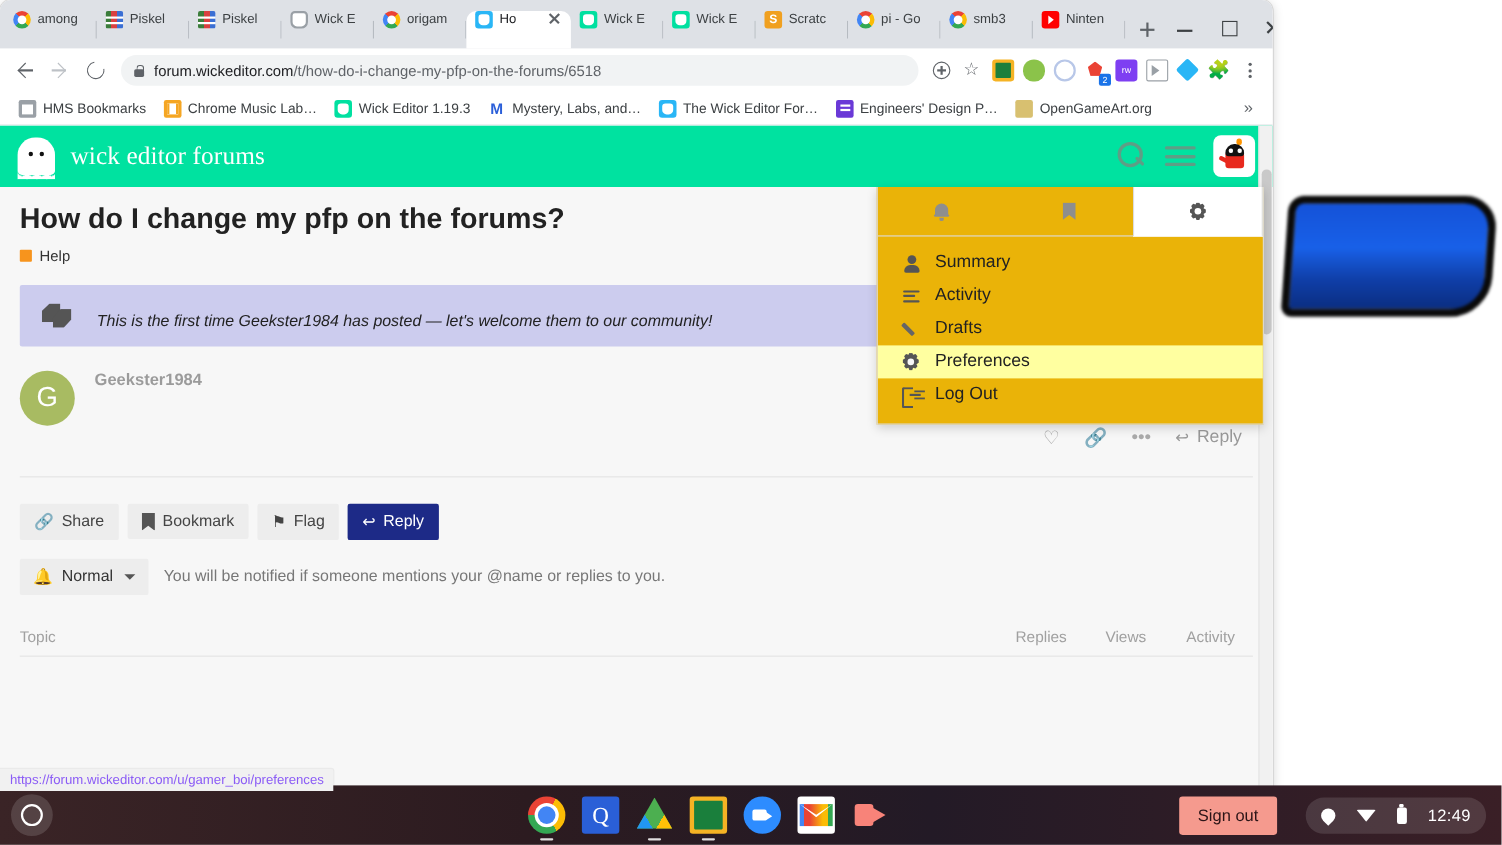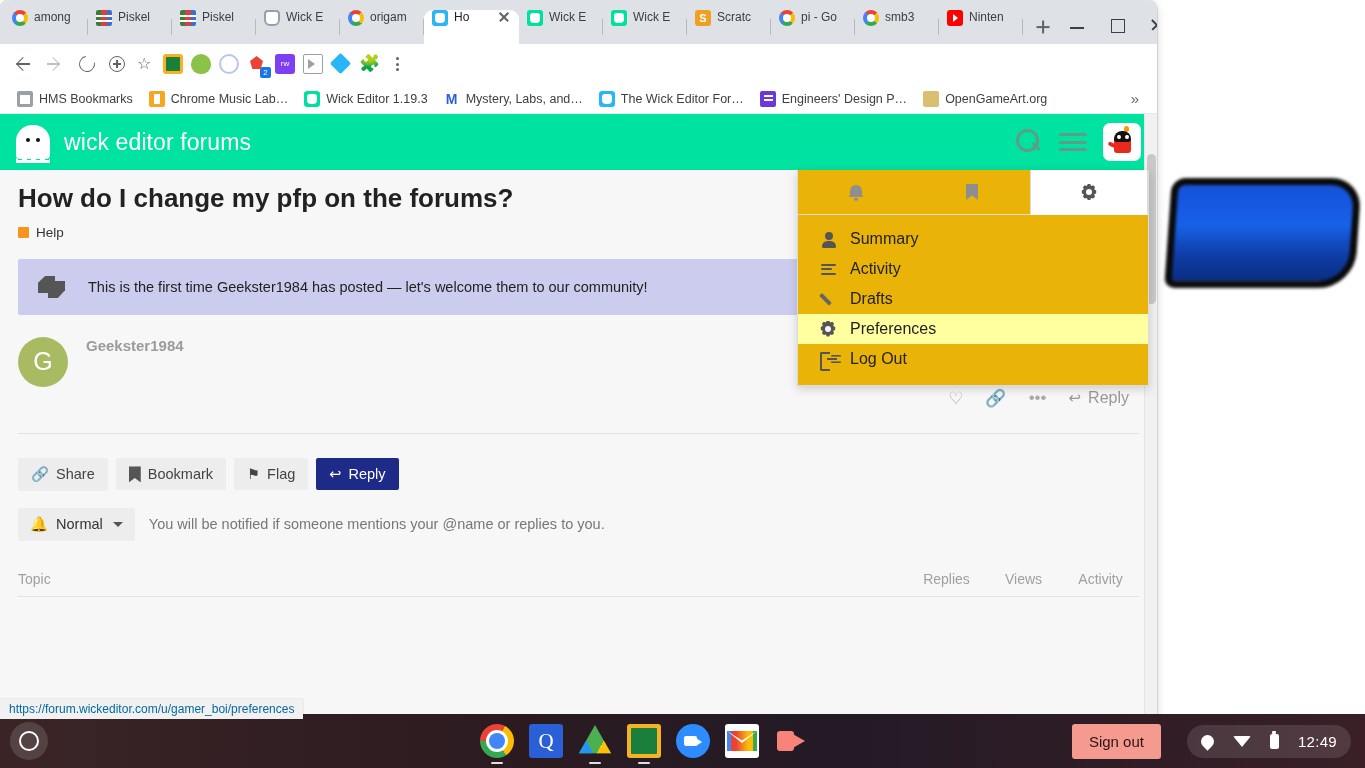--- a/index.html
+++ b/index.html
@@ -251,21 +251,21 @@
     background:#f1f1f1; border-left:1px solid #e4e4e4;
   }
   #scroll-thumb {
     position:absolute; left:2px; top:40px; width:9px; height:150px;
     background:#c9c9c9; border-radius:5px;
   }
 
   
   #forum-header {
     height:56px; background:#00e2a0; display:flex; align-items:center;
-    padding:0 16px; position:relative;
+    padding:0 16px; position:relative;font-family:Liberation Serif, serif;
   }
   #brand { display:flex; align-items:center; gap:14px; }
   #ghost {
     width:34px; height:34px; background:#fff; border-radius:16px 16px 4px 4px;
     position:relative;
   }
   #ghost::after {
     content:""; position:absolute; left:0; right:0; bottom:-4px; height:7px;
     background:
       radial-gradient(circle at 4px 0, transparent 4px, #fff 4px) 0 0/9px 7px repeat-x;
@@ -310,22 +310,22 @@
     border-radius:4px; transform:rotate(25deg);
   }
 
   
   #content { padding:14px 18px 0 18px; position:relative; }
   #topic-title { font-size:26px; font-weight:bold; color:#222; line-height:1.15; }
   #category { display:flex; align-items:center; gap:7px; margin-top:11px; font-size:13.5px; color:#333; }
   #cat-swatch { width:11px; height:11px; background:#f7941d; border-radius:1px; }
 
   #welcome-banner {
-    margin-top:19px; background:#ccccee; display:flex; align-items:center;
-    gap:20px; padding:15px 20px; border-radius:2px;
+    margin-top:19px; background:#ccccee; display:flex; align-items:flex-end;
+    gap:20px; padding:15px 20px; border-radius:2px;font-style:italic;
   }
   #welcome-icon { width:30px; height:26px; flex:0 0 30px; position:relative; }
   #welcome-icon::before {
     content:""; position:absolute; left:0; top:2px; width:17px; height:17px;
     background:#555; clip-path: polygon(0 40%,42% 0,100% 0,100% 55%,58% 100%,0 100%);
   }
   #welcome-icon::after {
     content:""; position:absolute; left:10px; top:7px; width:17px; height:17px;
     background:#555; clip-path: polygon(0 45%,42% 0,100% 0,100% 55%,58% 100%,0 100%);
   }
@@ -446,21 +446,21 @@
   }
   .umi-logout::after {
     content:""; position:absolute; left:7px; top:7px; width:10px; height:2.4px; background:#555;
     box-shadow: 4px -3.2px 0 -0.2px #555, 4px 3.2px 0 -0.2px #555;
   }
 
   
   #status-bar {
     position:absolute; left:0; bottom:0; background:#f1f1f1;
     border-top-right-radius:2px;
-    padding:3px 9px; font-size:12px; color:#0369a1; z-index:50;
+    padding:3px 9px; font-size:12px; color:#8b5cf6; z-index:50;
     box-shadow:0 0 0 1px rgba(0,0,0,.05);
   }
 
   
   #shelf {
     position:absolute; left:0; bottom:0; width:1365px; height:54px;
     background:linear-gradient(90deg,#3a2426 0%,#2c1b20 35%,#231a26 62%,#3a1f26 100%);
     display:flex; align-items:center; padding:0 10px; gap:14px;
   }
   #launcher {
@@ -642,20 +642,24 @@
     </div>
   </div>
 
   <div id="toolbar">
     <div class="nav-btn arrow-l"></div>
     <div class="nav-btn arrow-r"></div>
     <div class="nav-btn">
         <span class="reload-ico"></span>
       </div>
 
+    <div id="omnibox">
+      <span class="lock-ico"></span>
+      <span id="url"><b>forum.wickeditor.com</b><span>/t/how-do-i-change-my-pfp-on-the-forums/6518</span></span>
+    </div>
 
     <div class="tb-ico">
         <span class="ico-share"></span>
       </div>
     <div class="tb-ico">
         <span class="star">☆</span>
       </div>
     <div class="ext ext-classroom"></div>
     <div class="ext ext-green"></div>
     <div class="ext ext-pie"></div>

